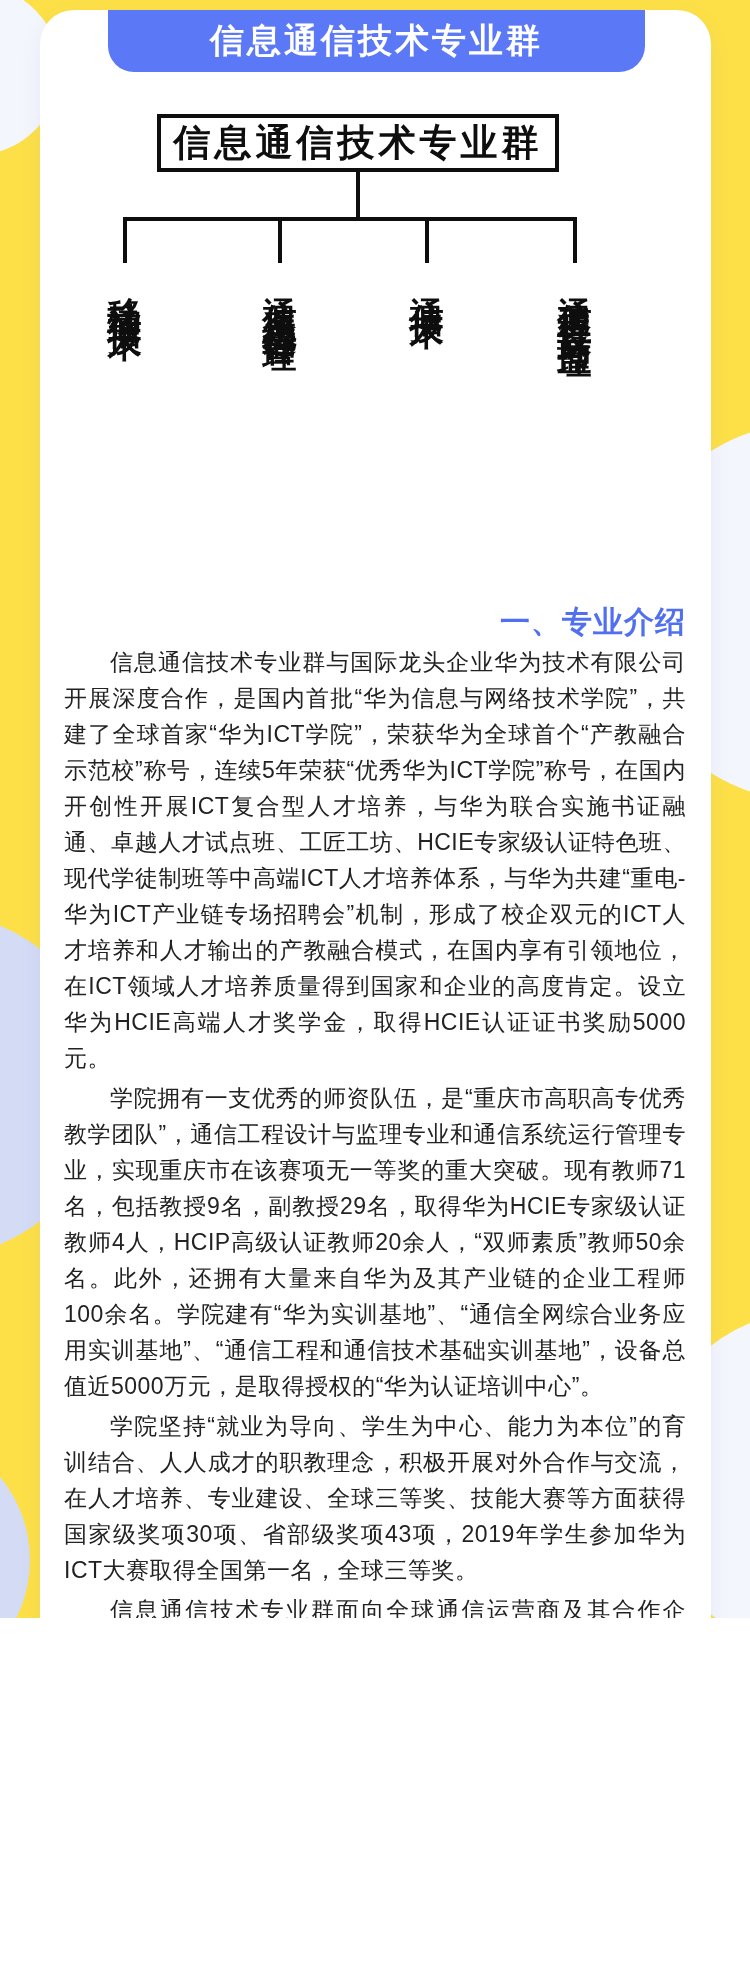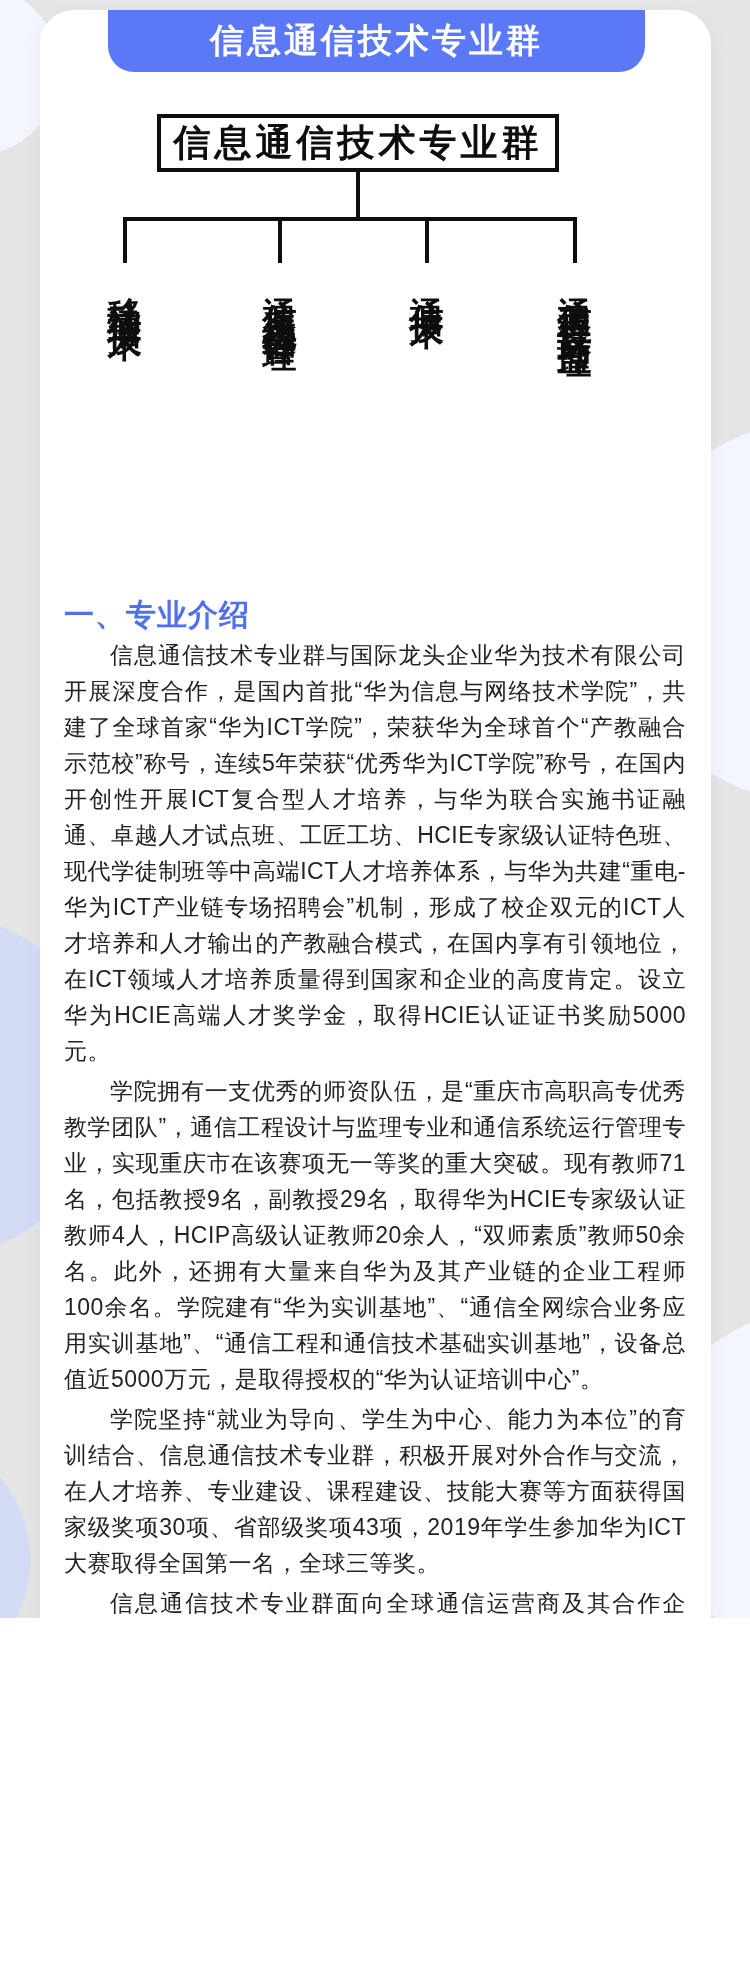--- a/index.html
+++ b/index.html
@@ -1,18 +1,18 @@
 <!DOCTYPE html>
 <html><head>
 <meta charset="utf-8">
 <style>
   html,body{margin:0;padding:0;}
   .page{
     position:relative;width:750px;height:1618px;overflow:hidden;
-    background:#e5e5e5;
+    background:#fde047;
     font-family:"Liberation Sans",sans-serif;
   }
   .circle{position:absolute;border-radius:50%;z-index:0;}
   .c-dark{background:#d4dbf5;}
   .c-light{background:#f4f6fd;}
   .card{
     position:absolute;left:40px;top:10px;width:671px;height:1923px;
     background:#ffffff;border-radius:34px;z-index:1;
     box-shadow:0 8px 20px rgba(110,125,200,0.10);
   }
@@ -39,21 +39,21 @@
     position:absolute;top:270px;z-index:2;
     writing-mode:vertical-rl;text-orientation:upright;
     font-size:34px;font-weight:bold;color:#0e0e0e;letter-spacing:6px;line-height:40px;
   }
   .v-label-1{left:105px;} .v-label-2{left:260px;} .v-label-3{left:407px;} .v-label-4{left:555px;}
   .content{position:absolute;left:64px;top:596px;width:622px;z-index:2;}
   .section-heading{
     font-size:30px;line-height:36px;font-weight:bold;color:#5170ef;
     letter-spacing:1px;margin:2px 0 0;
   }
-  .section-heading.first{margin-top:1px;}
+  .section-heading.first{margin-top:8px;text-align:right;}
   .content p{
     font-size:23px;line-height:36px;color:#222222;margin:4px 0 0;
     text-indent:2em;text-align:justify;letter-spacing:0.5px;
   }
 </style>
 </head>
 <body>
 
 <div class="page">
 
@@ -82,18 +82,18 @@
   <div class="v-label v-label-1">移动通信技术</div>
   <div class="v-label v-label-2">通信系统运行管理</div>
   <div class="v-label v-label-3">通信技术</div>
   <div class="v-label v-label-4">通信工程设计与监理</div>
 
   <div class="content">
     <div class="section-heading first">一、专业介绍</div>
     <p>信息通信技术专业群与国际龙头企业华为技术有限公司开展深度合作，是国内首批“华为信息与网络技术学院”，共建了全球首家“华为ICT学院”，荣获华为全球首个“产教融合示范校”称号，连续5年荣获“优秀华为ICT学院”称号，在国内开创性开展ICT复合型人才培养，与华为联合实施书证融通、卓越人才试点班、工匠工坊、HCIE专家级认证特色班、现代学徒制班等中高端ICT人才培养体系，与华为共建“重电-华为ICT产业链专场招聘会”机制，形成了校企双元的ICT人才培养和人才输出的产教融合模式，在国内享有引领地位，在ICT领域人才培养质量得到国家和企业的高度肯定。设立华为HCIE高端人才奖学金，取得HCIE认证证书奖励5000元。</p>
 
     <p>学院拥有一支优秀的师资队伍，是“重庆市高职高专优秀教学团队”，通信工程设计与监理专业和通信系统运行管理专业，实现重庆市在该赛项无一等奖的重大突破。现有教师71名，包括教授9名，副教授29名，取得华为HCIE专家级认证教师4人，HCIP高级认证教师20余人，“双师素质”教师50余名。此外，还拥有大量来自华为及其产业链的企业工程师100余名。学院建有“华为实训基地”、“通信全网综合业务应用实训基地”、“通信工程和通信技术基础实训基地”，设备总值近5000万元，是取得授权的“华为认证培训中心”。</p>
-    <p>学院坚持“就业为导向、学生为中心、能力为本位”的育训结合、信息通信技术专业群，积极开展对外合作与交流，在人才培养、专业建设、课程建设、技能大赛等方面获得国家级奖项30项、省部级奖项43项，2019年学生参加华为ICT大赛取得全国第一名，全球三等奖。</p>
+    <p>学院坚持“就业为导向、学生为中心、能力为本位”的育训结合、人人成才的职教理念，积极开展对外合作与交流，在人才培养、专业建设、全球三等奖、技能大赛等方面获得国家级奖项30项、省部级奖项43项，2019年学生参加华为ICT大赛取得全国第一名，全球三等奖。</p>
 
     <p>信息通信技术专业群面向全球通信运营商及其合作企业，培养德、智、体、美、劳全面发展，掌握信息通信技术领域相关知识和技能，从事现代信息通信网络系统的规划、设计、建设、维护、优化等相关工作的紧缺型高端技术技能人才。本专业群包括通信技术专业、移动通信技术专业、通信工程设计与监理专业和通信系统运行管理专业，是中国特色高水平高职学校和专业建设计划的重点建设专业，四个专业均为国家级专业，学校特色品牌专业。在重庆信息通信行业40%以上的从业人员是本专业群毕业生，大多已成为企业的技术骨干和项目经理，毕业3年后平均薪资6000元以上。</p>
   </div>
 
 </div>
 
 </body></html>

